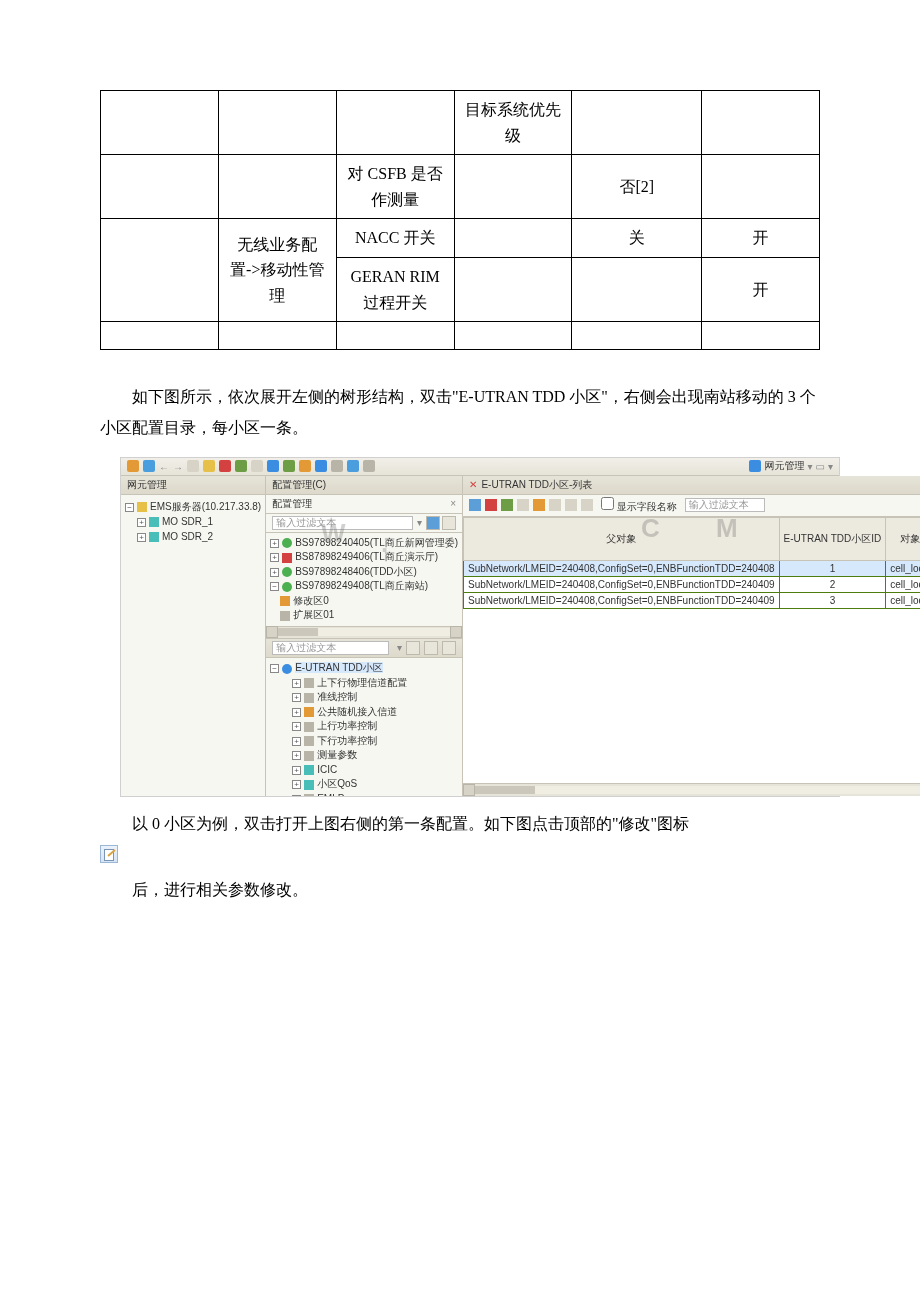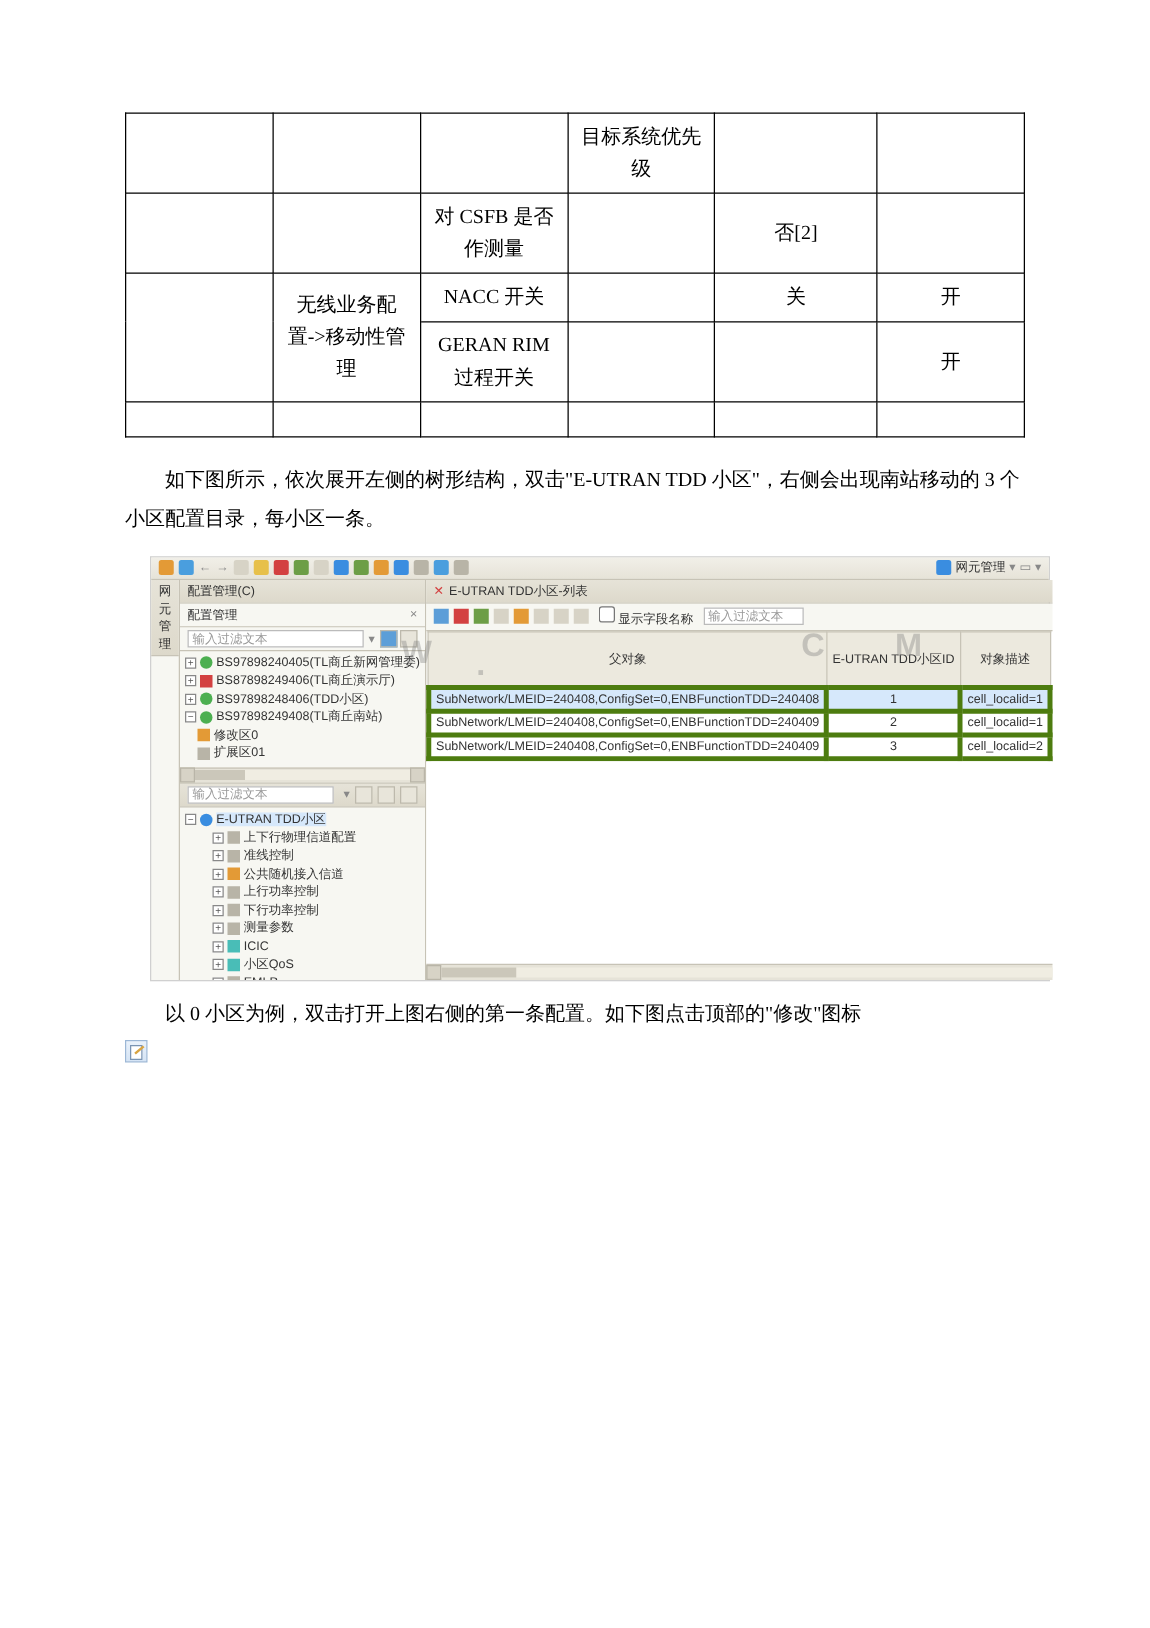--- a/index.html
+++ b/index.html
@@ -1,19 +1,19 @@
 <!DOCTYPE html>
 <html><head>
   <meta charset="utf-8">
   <style>
     * { margin: 0; padding: 0; box-sizing: border-box; }
     body { background: #fff; font-family: "SimSun", serif; font-size: 16px; color: #000; width: 920px; }
     .page { padding: 90px 100px 40px 100px; }
 
-    .tbl { border-collapse: collapse; width: 100%; margin-bottom: 20px; }
+    .tbl { border-collapse: collapse; width: 100%; margin-bottom: 32px; }
     .tbl td { border: 1px solid #000; padding: 6px 8px; vertical-align: middle; text-align: center; font-size: 16px; line-height: 1.6; }
     .tbl .c1 { width: 100px; }
     .tbl .c2 { width: 100px; }
     .tbl .c3 { width: 100px; }
     .tbl .c4 { width: 100px; }
     .tbl .c5 { width: 110px; }
     .tbl .c6 { width: 100px; }
 
     .para { font-size: 16px; line-height: 1.9; margin-bottom: 14px; text-indent: 2em; }
     .para-first { text-indent: 2em; }
@@ -49,21 +49,21 @@
     .mid-divider { background: linear-gradient(#e6e3d8, #ddd9cb); border-top: 1px solid #c7c3b6; border-bottom: 1px solid #c7c3b6; padding: 2px 6px; display: flex; align-items: center; gap: 4px; }
 
     .ss-right { flex: 1; display: flex; flex-direction: column; }
     .ss-right-tabs { background: linear-gradient(#e6e3d8, #ddd9cb); padding: 2px 6px; font-size: 10px; border-bottom: 1px solid #c7c3b6; display: flex; align-items: center; gap: 4px; }
     .close-x { color: #888; }
     .ss-right-bar { background: #f7f7f2; border-bottom: 1px solid #c7c3b6; padding: 2px 6px; display: flex; align-items: center; gap: 4px; font-size: 10px; }
     .bar-icon { width: 12px; height: 12px; display: inline-block; background: #d7d3c6; }
     .ss-right-table { flex: 0 0 auto; }
     .rt { width: 100%; border-collapse: collapse; font-size: 10px; }
     .rt th { background: #ece9de; border: 1px solid #c7c3b6; padding: 14px 4px; font-weight: normal; text-align: center; white-space: nowrap; }
-    .rt td { border: 4px solid #4d7c0f; padding: 2px 4px; white-space: nowrap; background: #fff; }
+    .rt td { border: 1px solid #4d7c0f; padding: 2px 4px; white-space: nowrap; background: #fff; }
     .rt td.num { text-align: center; }
     .rt tr.selected td { background: #d6e8fb; }
     .ss-right-blank { flex: 1; background: #fff; border-bottom: 1px solid #c7c3b6; }
     .ss-right-sb { position: relative; height: 12px; background: #e6e3d8; display: flex; align-items: center; }
 
     
     .inline-icon-wrap { display: block; margin: 0 0 12px 0; }
     .edit-icon { display: inline-block; width: 18px; height: 18px; border: 1px solid #9cb7d6; background: linear-gradient(#eaf2fb,#d5e4f5); position: relative; vertical-align: middle; }
     .edit-icon::before { content: ""; position: absolute; left: 3px; top: 3px; width: 8px; height: 10px; background: #fff; border: 1px solid #7a94b3; }
     .edit-icon::after { content: ""; position: absolute; width: 9px; height: 2px; background: #d9a441; left: 6px; top: 6px; transform: rotate(-40deg); }
@@ -159,20 +159,25 @@
         <span style="color:#888">▾</span>
         <span style="color:#888">▭</span>
         <span style="color:#888">▾</span>
       </div>
     </div>
 
     <div class="ss-body">
 
       <div class="ss-left">
         <div class="ss-left-title">网元管理</div>
+        <div class="ss-left-tree">
+          <div class="n"><span class="plusminus">−</span><span class="tree-ico" style="background:#e7c04a"></span><span>EMS服务器(10.217.33.8)</span></div>
+          <div class="n ind1"><span class="plusminus">+</span><span class="tree-ico ico-cyan"></span><span>MO SDR_1</span></div>
+          <div class="n ind1"><span class="plusminus">+</span><span class="tree-ico ico-cyan"></span><span>MO SDR_2</span></div>
+        </div>
       </div>
 
       <div class="ss-mid">
         <div class="ss-mid-tabs">配置管理(C)</div>
         <div class="ss-mid-tab">
           <span>配置管理</span>
           <span class="close-x">×</span>
         </div>
         <div class="ss-mid-tab">
           <div class="ss-search-box">
@@ -286,14 +291,15 @@
     </div>
     <span class="wm-text" style="left:200px;top:60px">W</span>
     <span class="wm-text" style="left:260px;top:70px">.</span>
     <span class="wm-text" style="left:520px;top:55px">C</span>
     <span class="wm-text" style="left:595px;top:55px">M</span>
   </div>
 
   <p class="para" style="margin-bottom:4px">以 0 小区为例，双击打开上图右侧的第一条配置。如下图点击顶部的"修改"图标</p>
   <span class="inline-icon-wrap"><span class="edit-icon"></span></span>
 
+  <p class="para">后，进行相关参数修改。</p>
 
 </div>
 
 </body></html>

